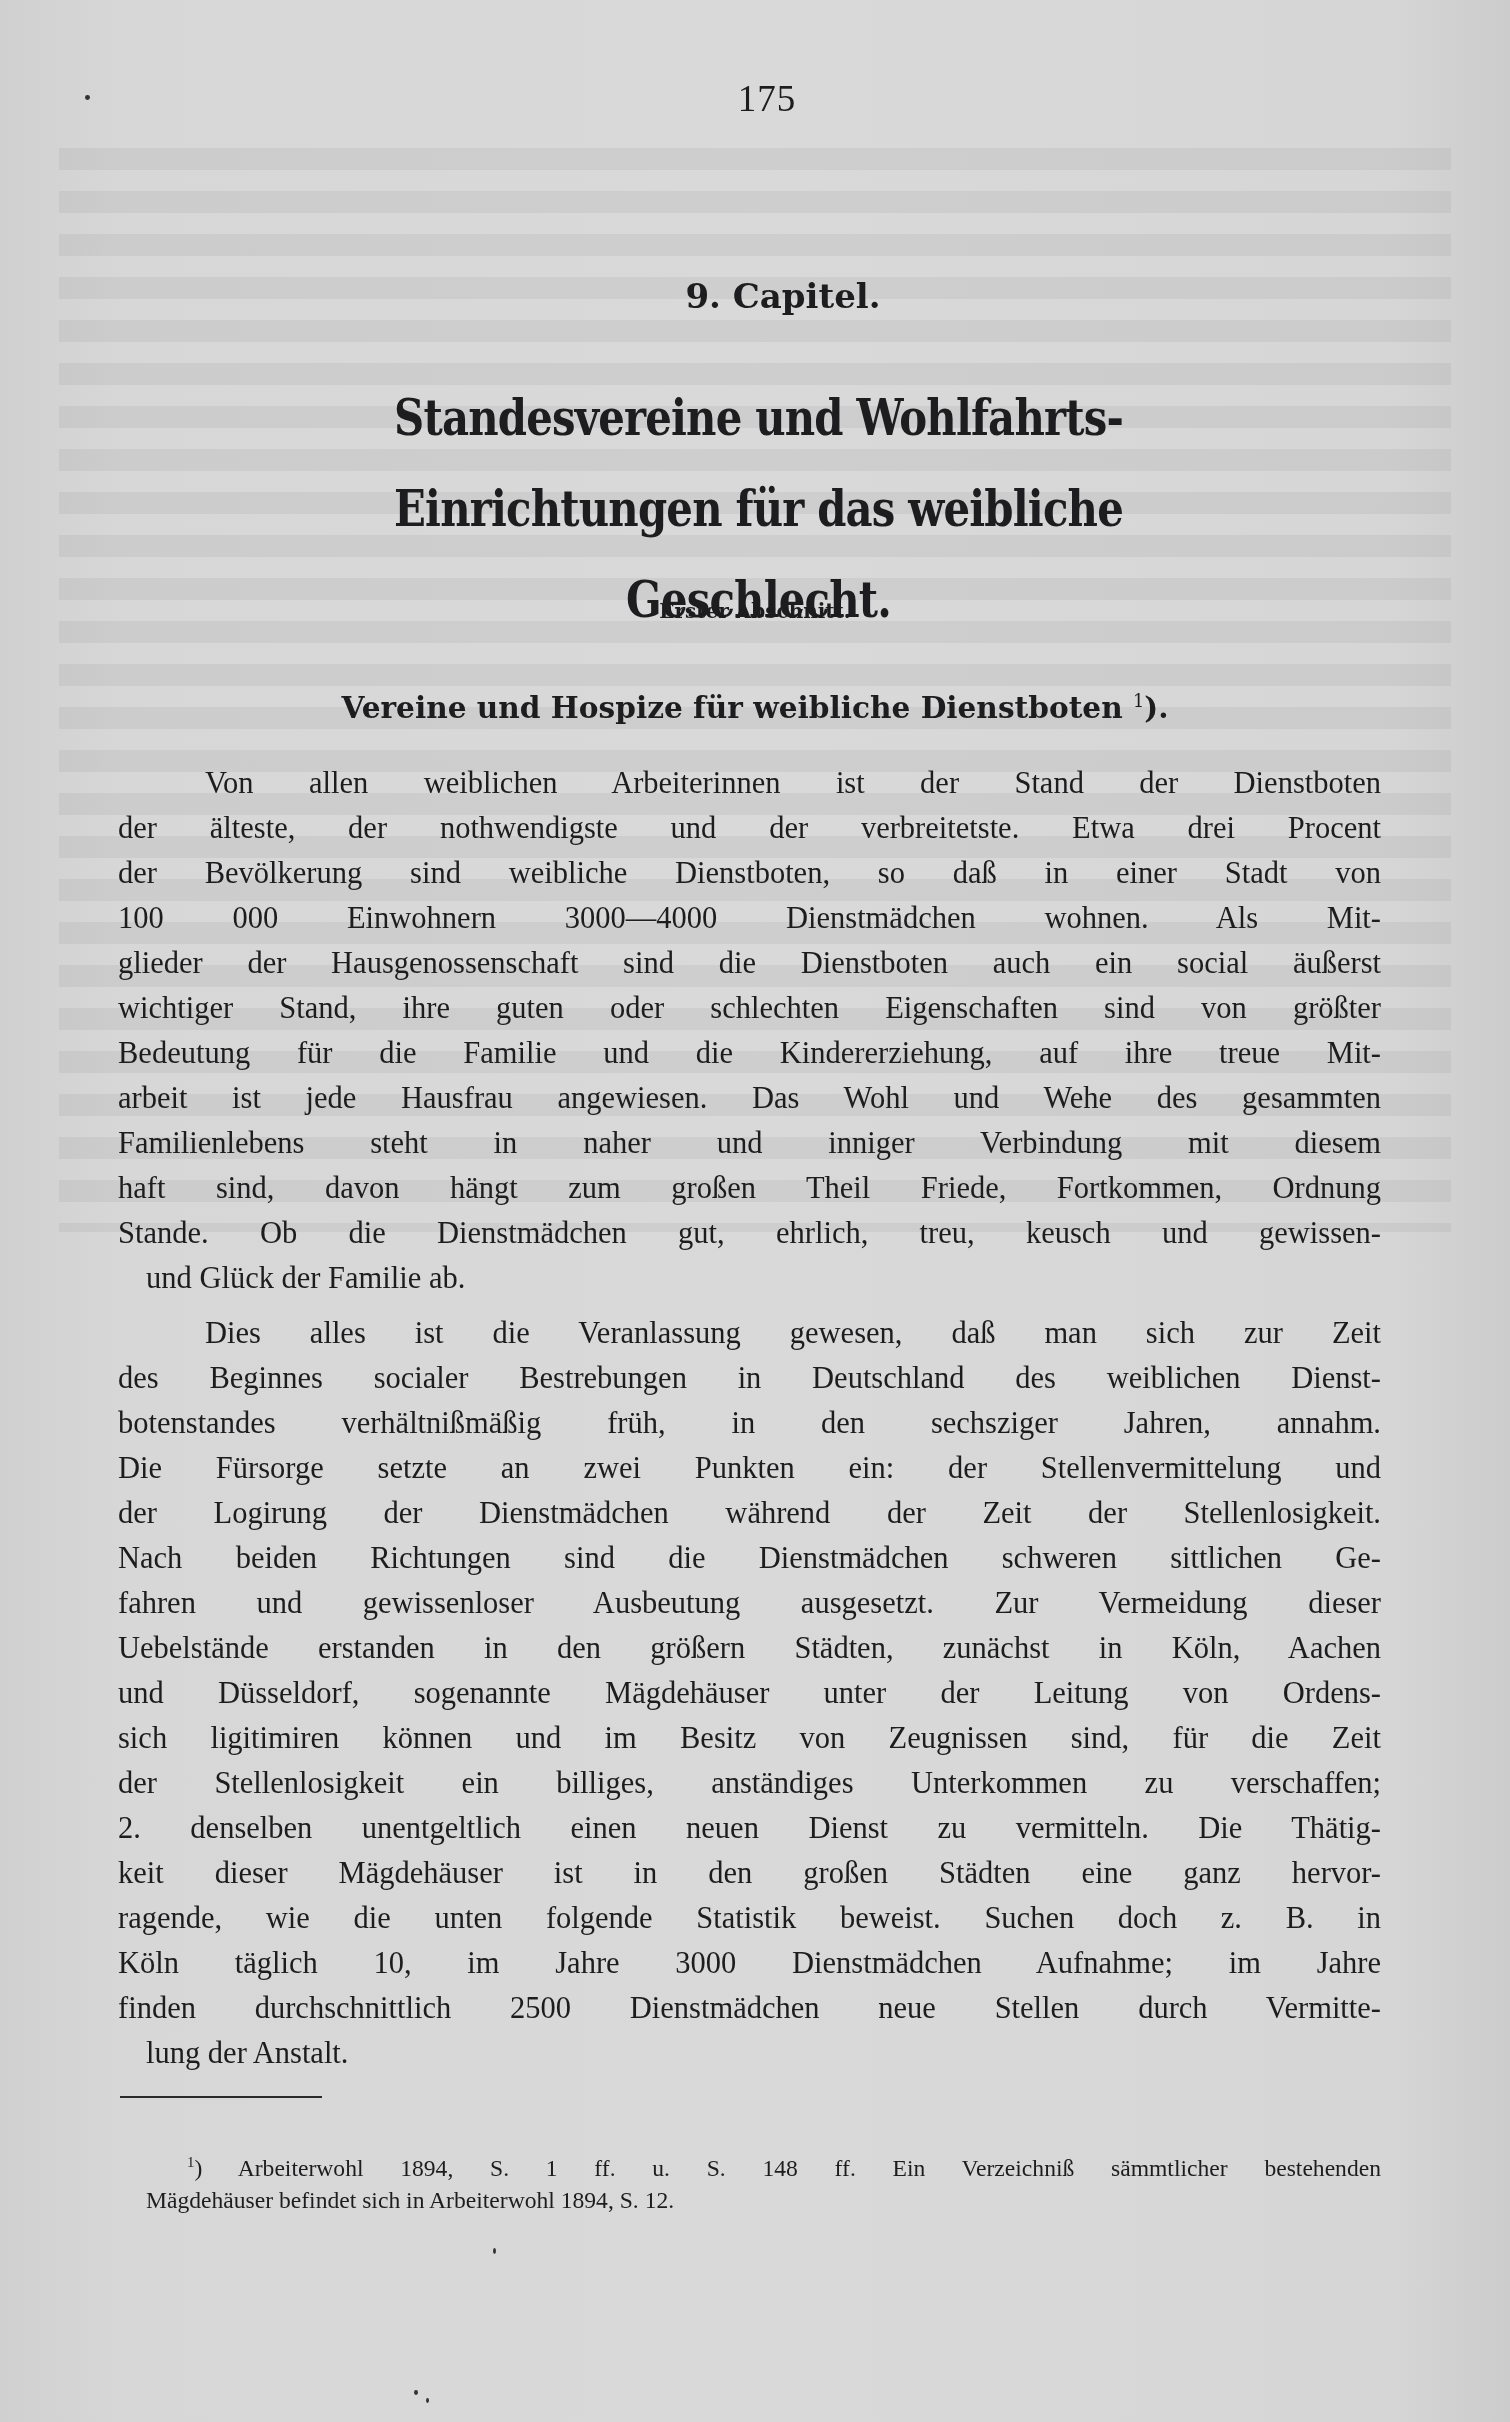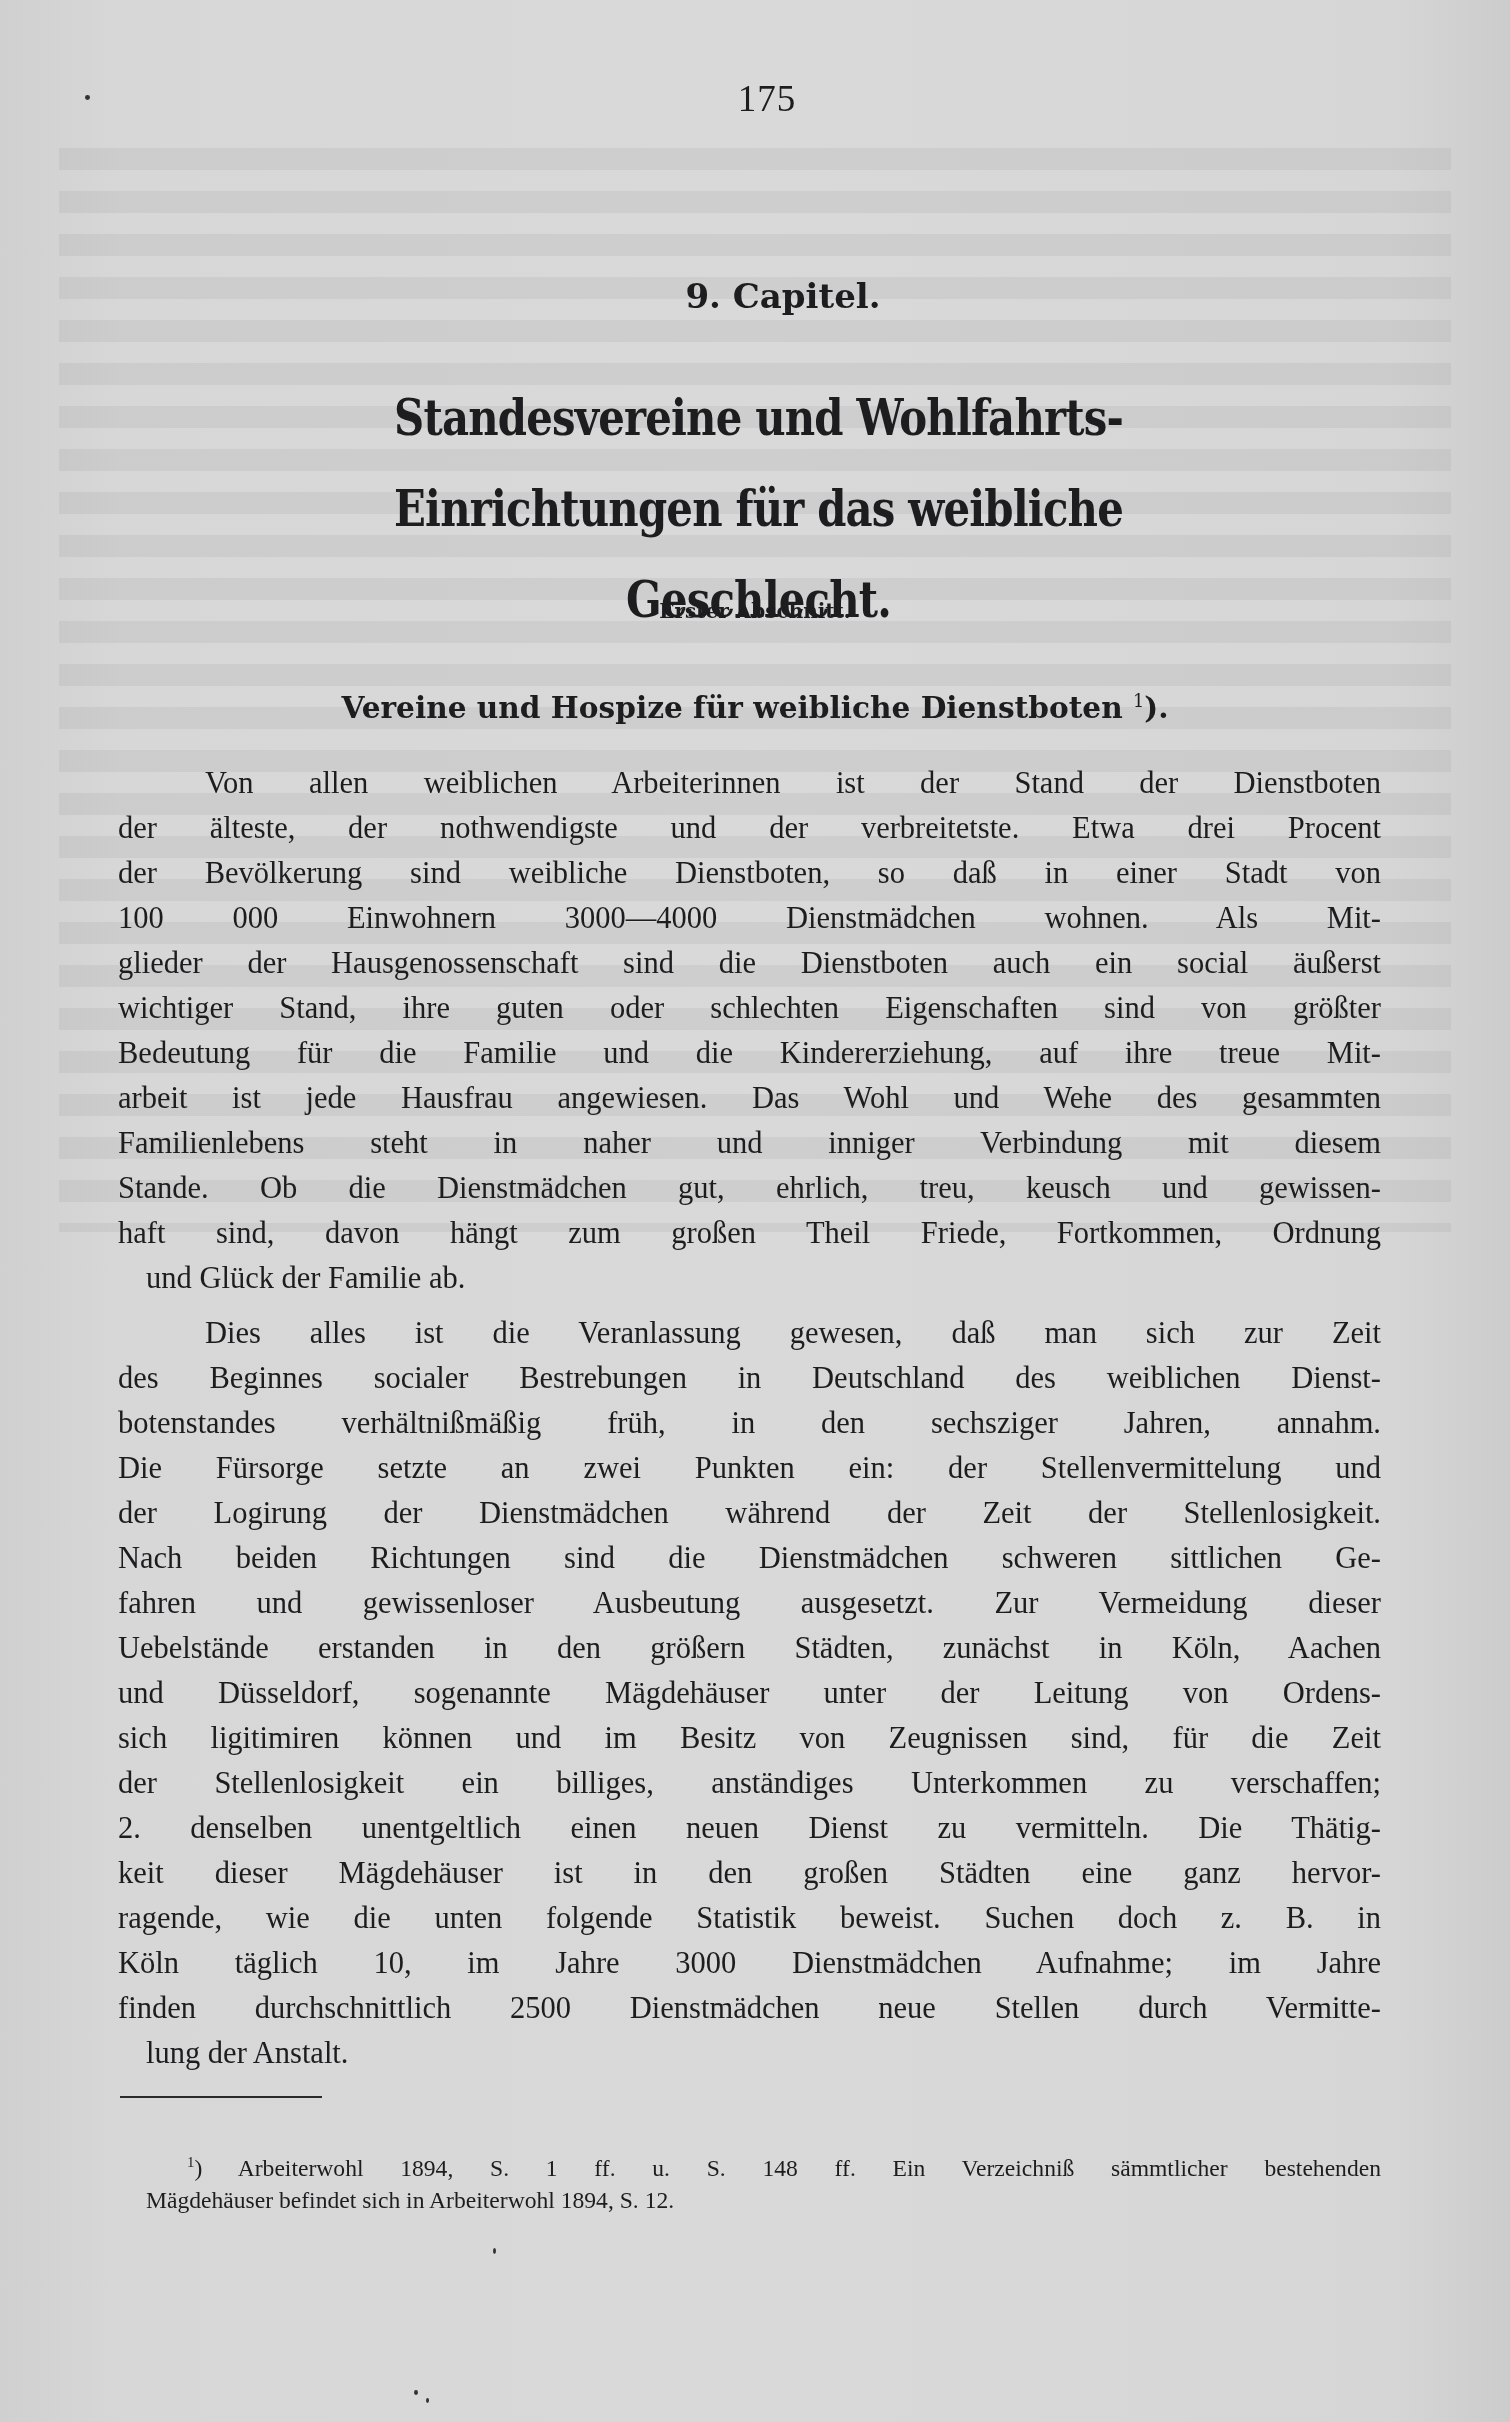--- a/index.html
+++ b/index.html
@@ -89,22 +89,22 @@
     <div>
       <span class="line indent">Von allen weiblichen Arbeiterinnen ist der Stand der Dienstboten</span>
       <span class="line">der älteste, der nothwendigste und der verbreitetste. Etwa drei Procent</span>
       <span class="line">der Bevölkerung sind weibliche Dienstboten, so daß in einer Stadt von</span>
       <span class="line">100 000 Einwohnern 3000—4000 Dienstmädchen wohnen. Als Mit-</span>
       <span class="line">glieder der Hausgenossenschaft sind die Dienstboten auch ein social äußerst</span>
       <span class="line">wichtiger Stand, ihre guten oder schlechten Eigenschaften sind von größter</span>
       <span class="line">Bedeutung für die Familie und die Kindererziehung, auf ihre treue Mit-</span>
       <span class="line">arbeit ist jede Hausfrau angewiesen. Das Wohl und Wehe des gesammten</span>
       <span class="line">Familienlebens steht in naher und inniger Verbindung mit diesem</span>
+      <span class="line">haft sind, davon hängt zum großen Theil Friede, Fortkommen, Ordnung</span>
       <span class="line">Stande. Ob die Dienstmädchen gut, ehrlich, treu, keusch und gewissen-</span>
-      <span class="line">haft sind, davon hängt zum großen Theil Friede, Fortkommen, Ordnung</span>
       <span class="line last">und Glück der Familie ab.</span>
     </div>
     <div>
       <span class="line indent">Dies alles ist die Veranlassung gewesen, daß man sich zur Zeit</span>
       <span class="line">des Beginnes socialer Bestrebungen in Deutschland des weiblichen Dienst-</span>
       <span class="line">botenstandes verhältnißmäßig früh, in den sechsziger Jahren, annahm.</span>
       <span class="line">Die Fürsorge setzte an zwei Punkten ein: der Stellenvermittelung und</span>
       <span class="line">der Logirung der Dienstmädchen während der Zeit der Stellenlosigkeit.</span>
       <span class="line">Nach beiden Richtungen sind die Dienstmädchen schweren sittlichen Ge-</span>
       <span class="line">fahren und gewissenloser Ausbeutung ausgesetzt. Zur Vermeidung dieser</span>

